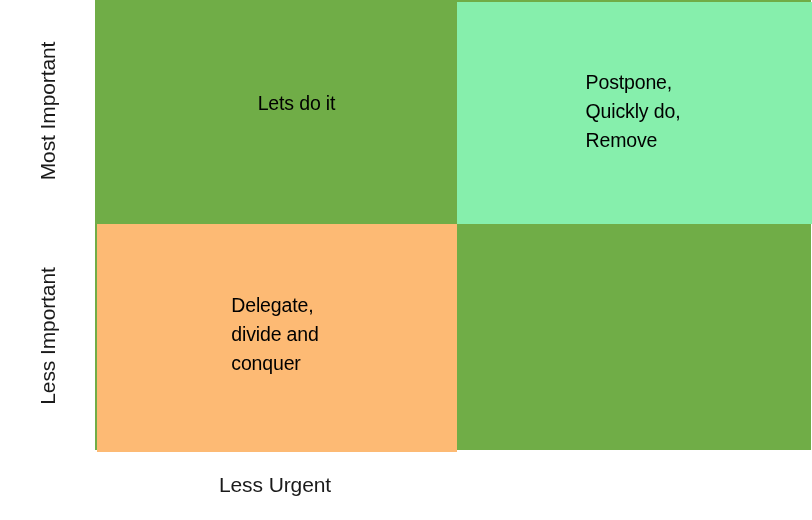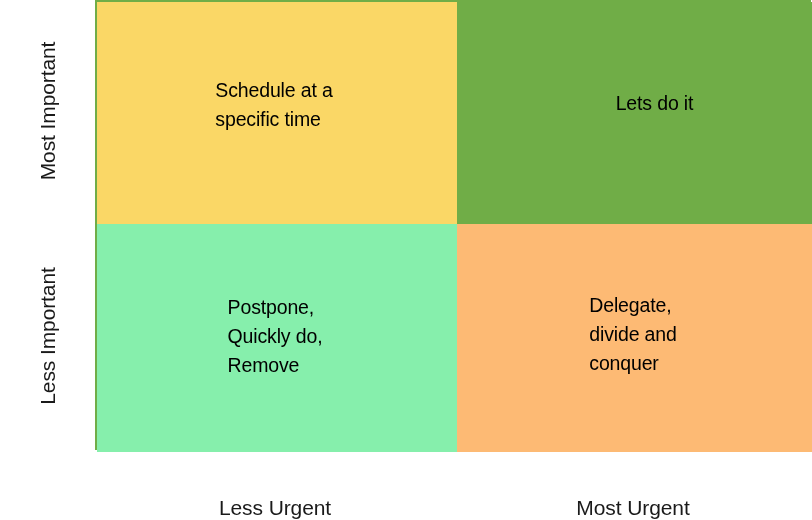--- a/index.html
+++ b/index.html
@@ -95,21 +95,21 @@
 
   #quadrant-delegate      { background: #fdba74; }
   #quadrant-delegate .quadrant-text      { transform: translate(-2px, -4px); }
 
   
   .axis-label-horizontal {
     position: absolute;
     top: 450px;
     height: 70px;
     display: flex;
-    align-items: flex-end;
+    align-items: center;
     justify-content: center;
     color: #1a1a1a;
     font-size: 21px;
     font-weight: 400;
     letter-spacing: -0.1px;
     white-space: nowrap;
   }
   #label-less-urgent {
     left: 95px;
     width: 360px;
@@ -127,24 +127,20 @@
   <div class="axis-label-vertical" id="label-most-important">
     <span>Most Important</span>
   </div>
 
   <div class="axis-label-vertical" id="label-less-important">
     <span>Less Important</span>
   </div>
 
   <div id="quadrant-grid">
 
-    <div class="quadrant" id="quadrant-schedule">
-      <div class="quadrant-text">Schedule at a
-specific time</div>
-    </div>
 
     <div class="quadrant" id="quadrant-do">
       <div class="quadrant-text">Lets do it</div>
     </div>
 
     <div class="quadrant" id="quadrant-postpone">
       <div class="quadrant-text">Postpone,
 Quickly do,
 Remove</div>
     </div>
@@ -154,17 +150,14 @@
 divide and
 conquer</div>
     </div>
 
   </div>
 
   <div class="axis-label-horizontal" id="label-less-urgent">
     <span>Less Urgent</span>
   </div>
 
-  <div class="axis-label-horizontal" id="label-most-urgent">
-    <span>Most Urgent</span>
-  </div>
 
 </div>
 
 </body></html>

